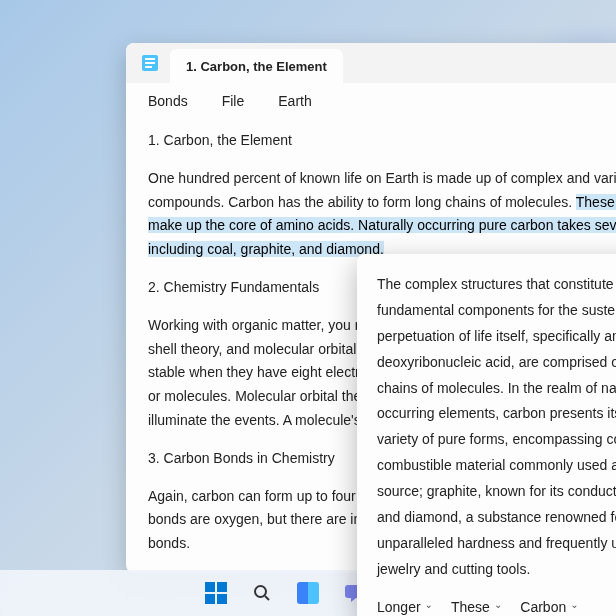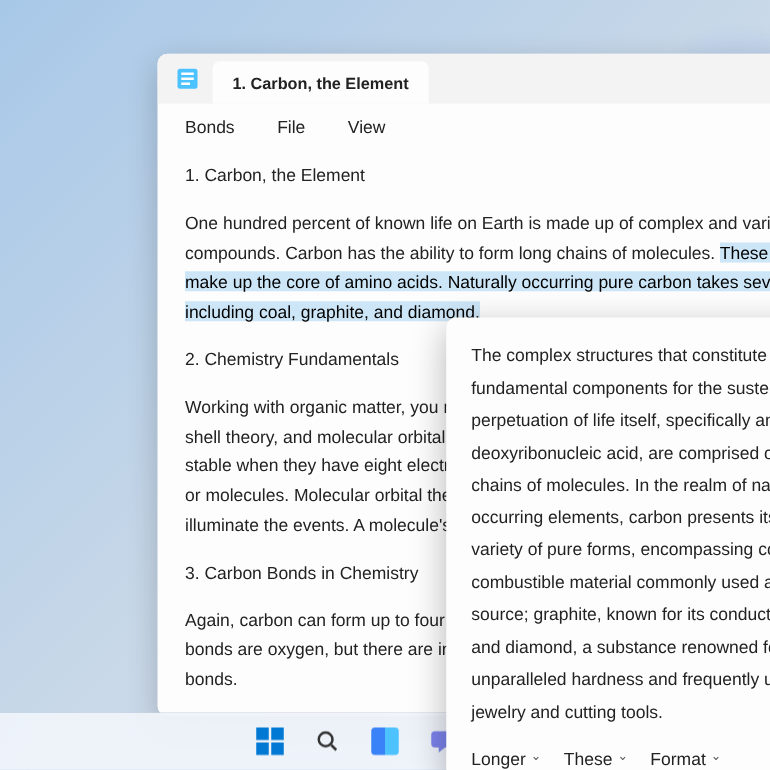--- a/index.html
+++ b/index.html
@@ -164,21 +164,21 @@
           <rect x="5" y="13" width="7" height="2" fill="#fff"></rect>
         </svg>
     </div>
     <div class="tab active">
       <span>1. Carbon, the Element</span>
     </div>
   </div>
   <div class="menubar">
     <span>Bonds</span>
     <span>File</span>
-    <span>View</span>
+    <span>Earth</span>
   </div>
   <div class="content">
     <p>1. Carbon, the Element</p>
     <p>
       <span>One hundred percent of known life on Earth is made up of complex and varied carbon compounds. Carbon has the ability to form long chains of molecules. </span><span class="hl">These long chains make up the core of amino acids. Naturally occurring pure carbon takes several forms, including coal, graphite, and diamond.</span>
     </p>
     <p>2. Chemistry Fundamentals</p>
     <p>Working with organic matter, you need to know about covalent bonds, ionic bonds, valence shell theory, and molecular orbital theory. Valence shell theory—the idea that atoms are most stable when they have eight electrons in its outermost (valence) shell—explains how atoms or molecules. Molecular orbital theory (the physical structures) can help us understand and illuminate the events. A molecule's structure can tell us its basic shape.</p>
     <p>3. Carbon Bonds in Chemistry</p>
     <p>Again, carbon can form up to four bonds with other molecules. In organic chemistry, these bonds are oxygen, but there are infinite possible compounds. In the simplest form, carbon bonds.</p>
@@ -190,21 +190,21 @@
   <div class="flyout-opts">
     <div class="opt">
       <span>Longer</span>
       <span class="chev">⌄</span>
     </div>
     <div class="opt">
       <span>These</span>
       <span class="chev">⌄</span>
     </div>
     <div class="opt">
-      <span>Format</span>
+      <span>Carbon</span>
       <span class="chev">⌄</span>
     </div>
   </div>
 
 </div>
 
 <div class="taskbar">
   <div class="tb-item">
     <div class="winlogo">
         <div></div>

